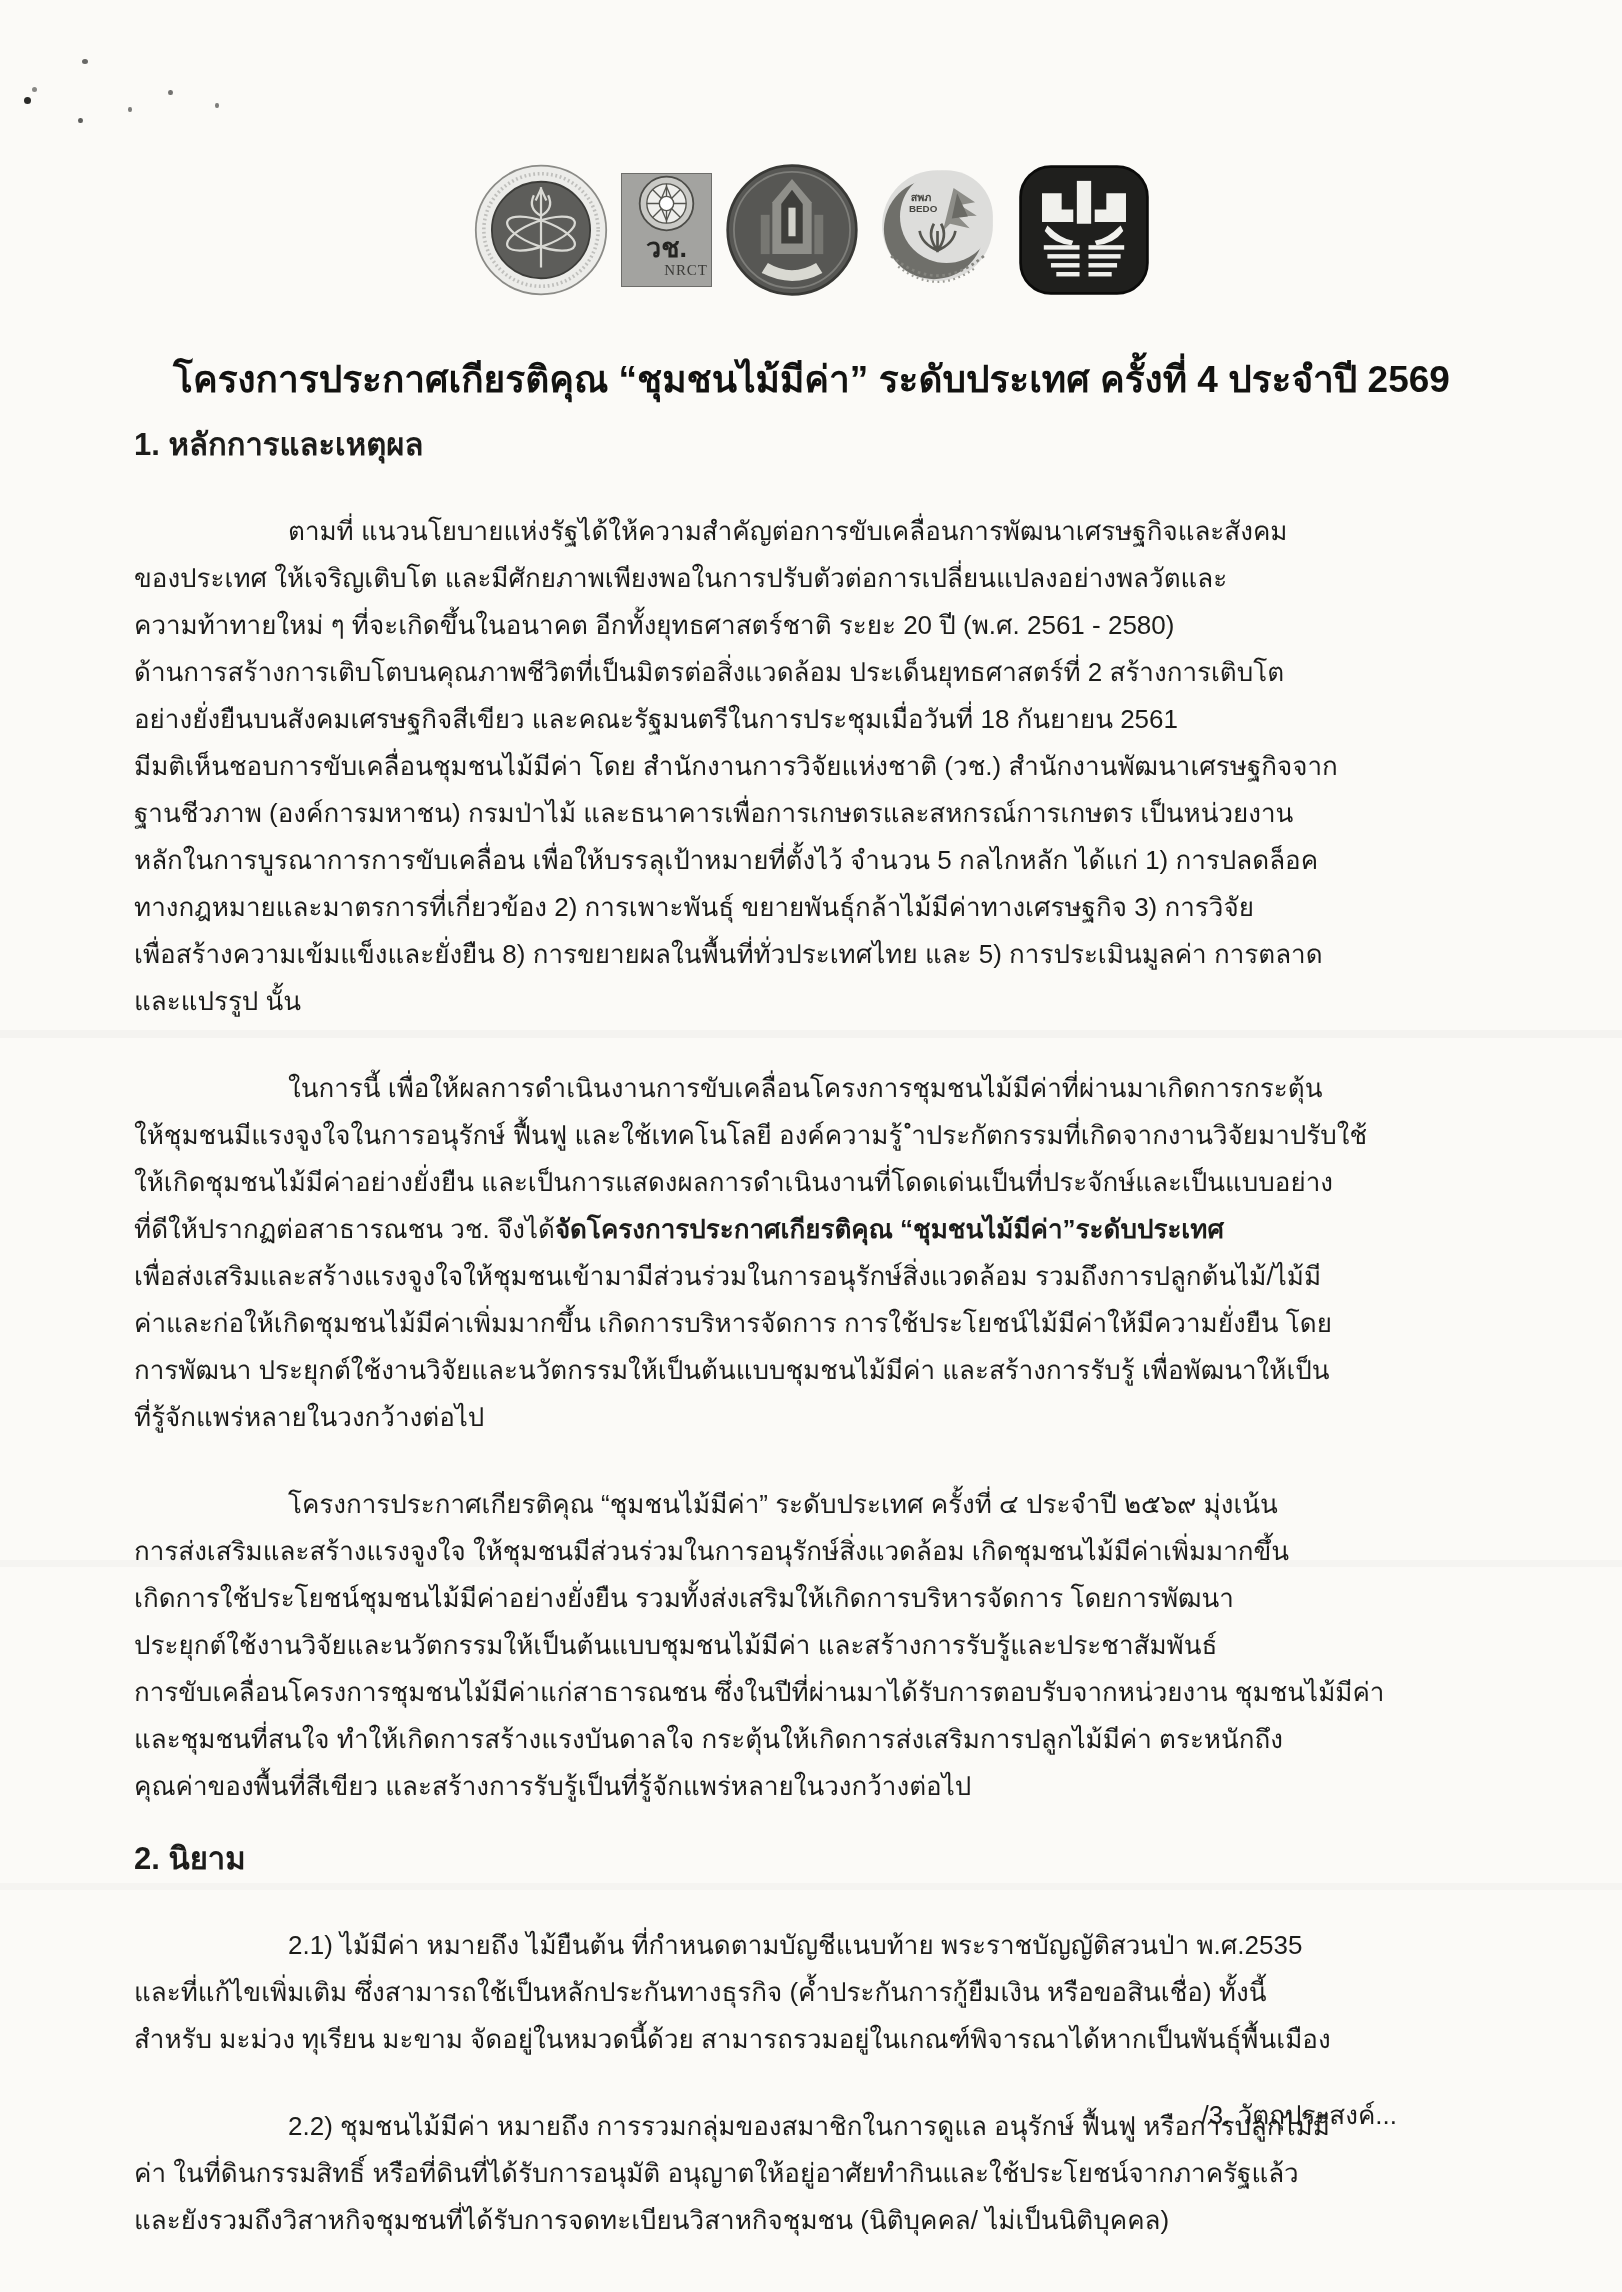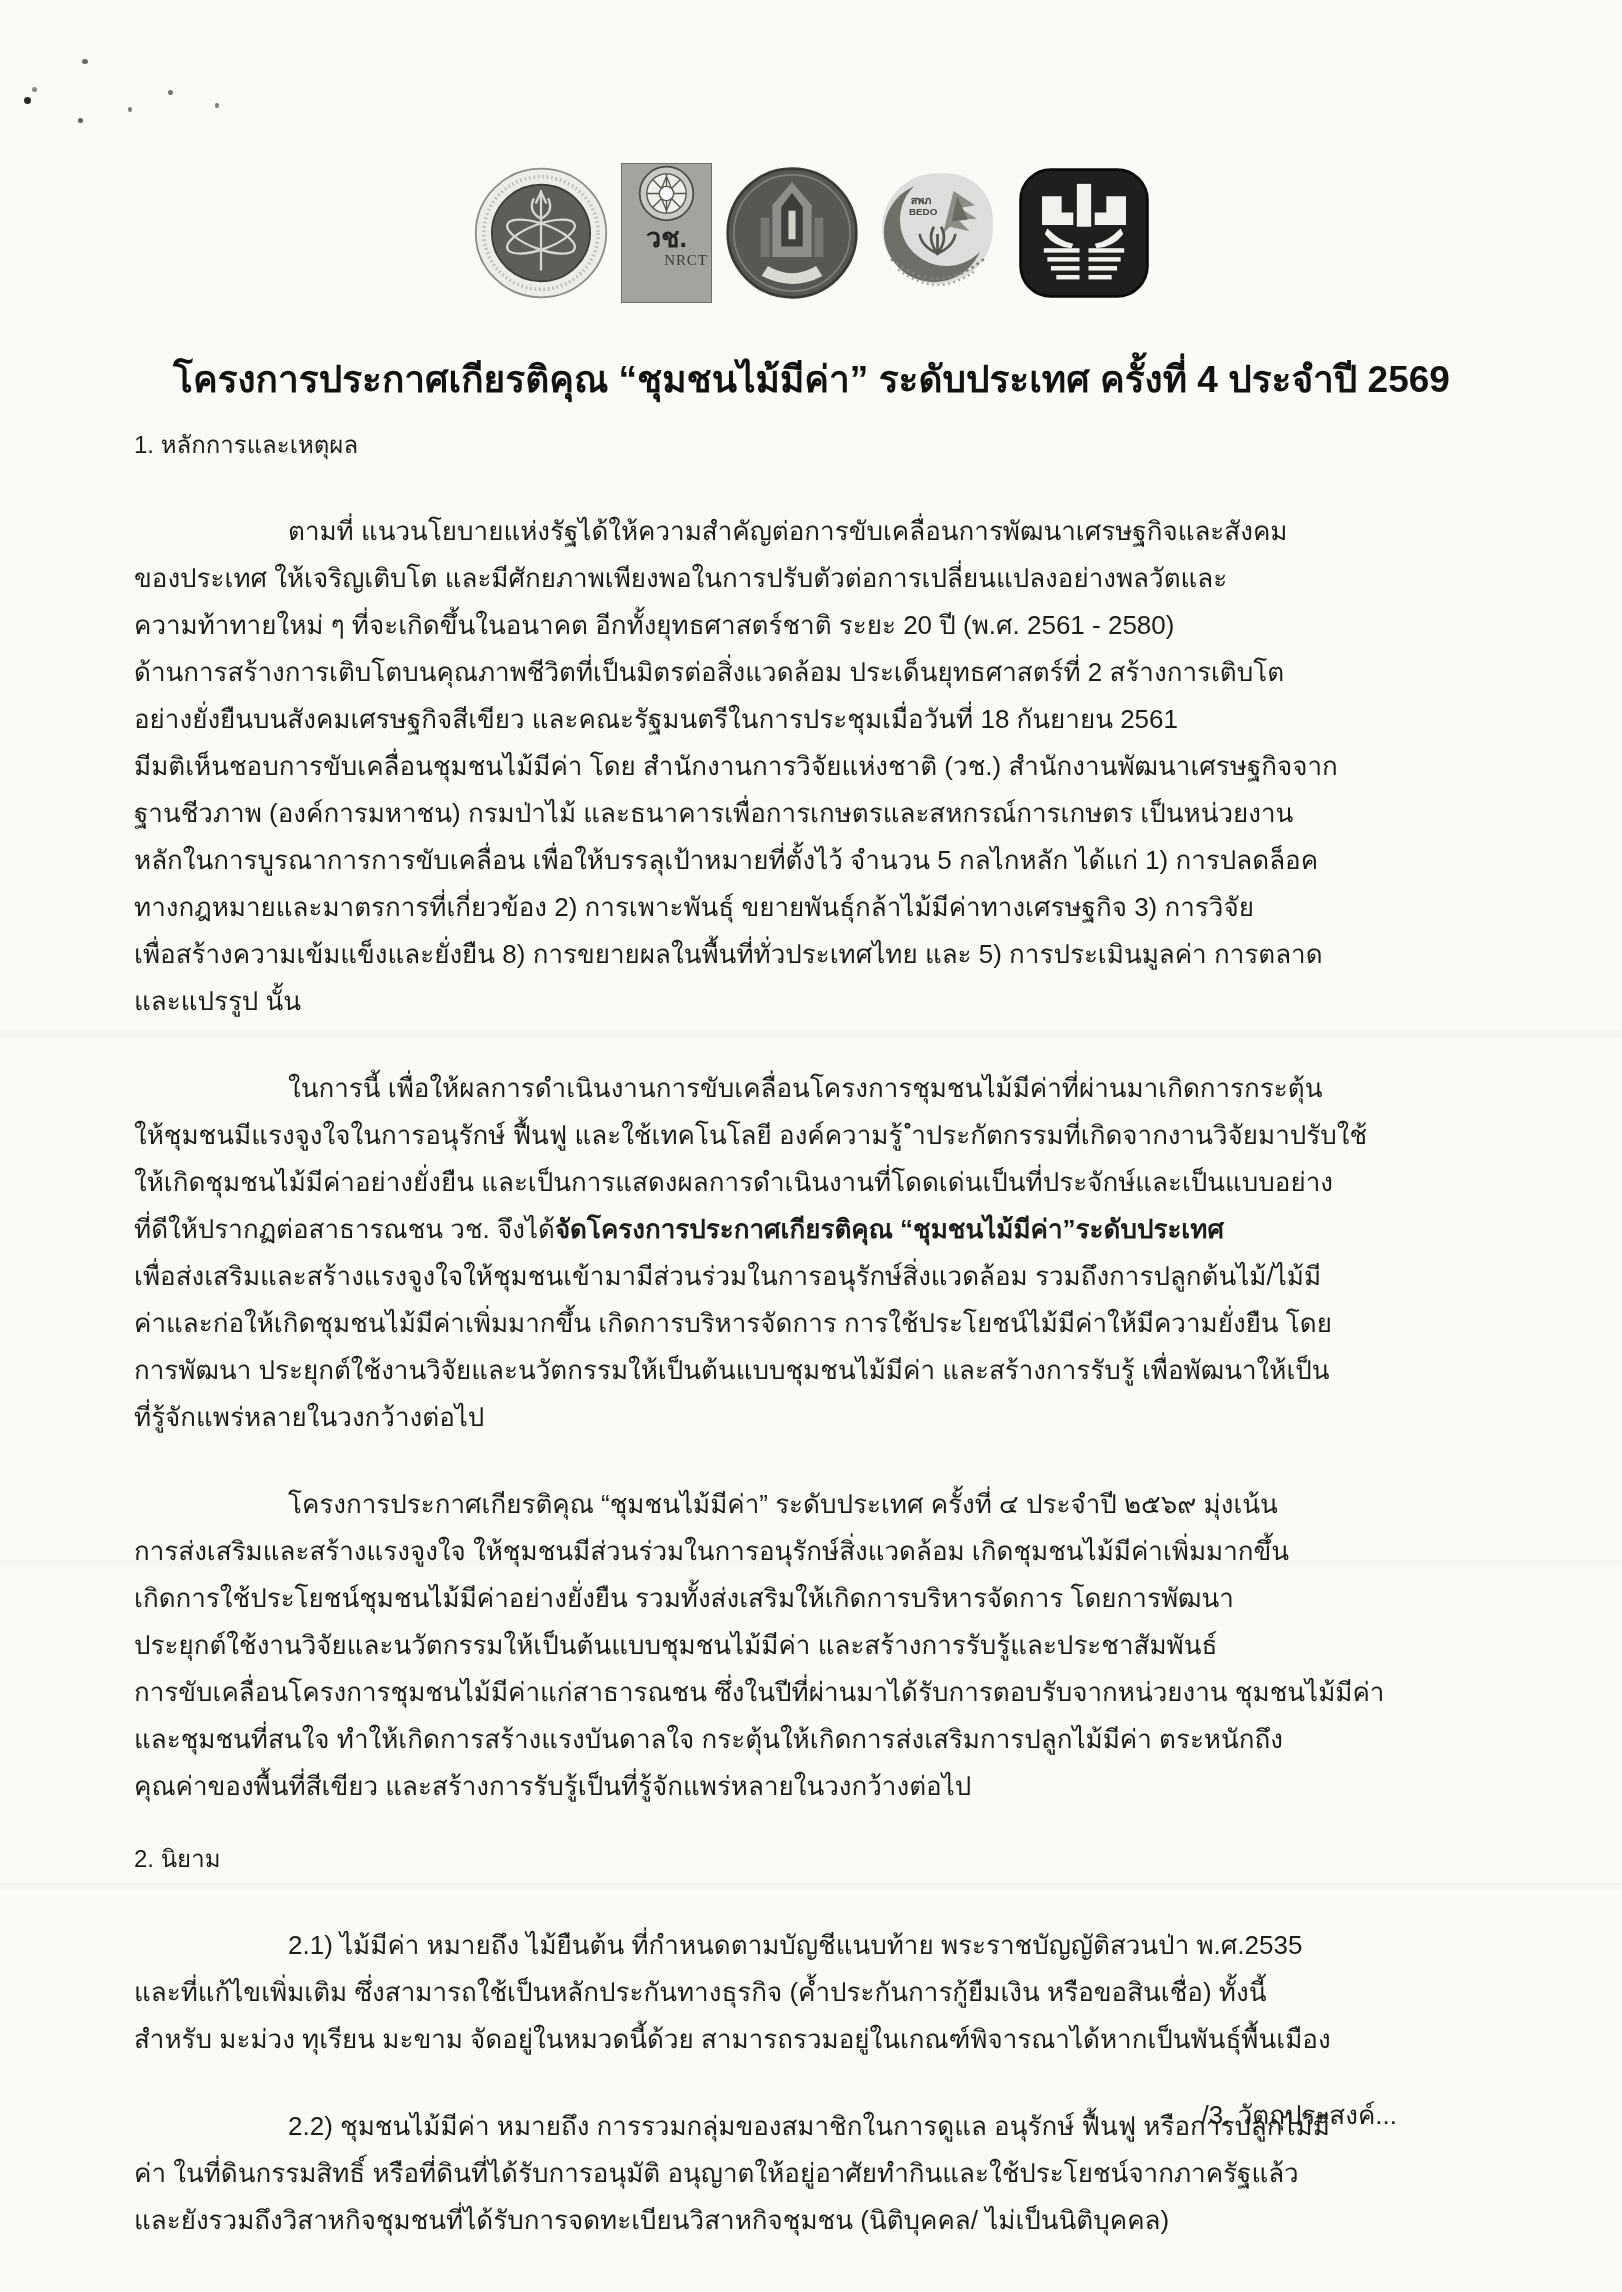--- a/index.html
+++ b/index.html
@@ -15,34 +15,34 @@
   
   .speckle{position:absolute;border-radius:50%;background:#2a2a28;}
   .streak{position:absolute;left:0;width:100%;background:#8a8a84;}
   
   .logo-row{
     position:absolute;top:163px;left:0;width:100%;
     display:flex;justify-content:center;align-items:center;gap:12.5px;
   }
   .logo{flex:0 0 auto;display:flex;flex-direction:column;align-items:center;}
   .nrct-box{
-    width:91px;height:140px;background:#a3a3a0;border:1.8px solid #6d6d6a;
+    width:91px;height:114px;background:#a3a3a0;border:1.8px solid #6d6d6a;
     box-sizing:border-box;display:flex;flex-direction:column;align-items:center;justify-content:flex-start;
   }
   .nrct-thai{font-weight:bold;font-size:27px;line-height:27px;color:#232321;margin-top:1.8px;}
   .nrct-en{font-size:15px;letter-spacing:0.9px;color:#3a3a37;font-family:"Liberation Serif","DejaVu Serif",serif;margin-left:39px;}
   
   .doc-title{
     position:absolute;top:349px;left:0;width:100%;
     text-align:center;font-size:37px;font-weight:bold;color:#121210;
     letter-spacing:0px;white-space:nowrap;
   }
   
   .body-text{position:absolute;left:134px;top:421px;width:1357px;font-size:26px;}
-  .section-heading{height:47px;line-height:47px;font-weight:normal;font-size:24px;white-space:nowrap;}
+  .section-heading{height:47px;line-height:47px;font-weight:bold;font-size:31px;white-space:nowrap;}
   .paragraph{margin:0;}
   .paragraph .line{height:47px;line-height:47px;white-space:nowrap;}
   .paragraph .line:first-child{padding-left:154px;margin-top:40px;}
   .paragraph .line b{font-weight:bold;}
   .section-gap{height:25px;}
   .footer-note{
     position:absolute;top:2094px;right:226px;
     font-size:26px;color:#1c1c1a;white-space:nowrap;
   }
 </style>

